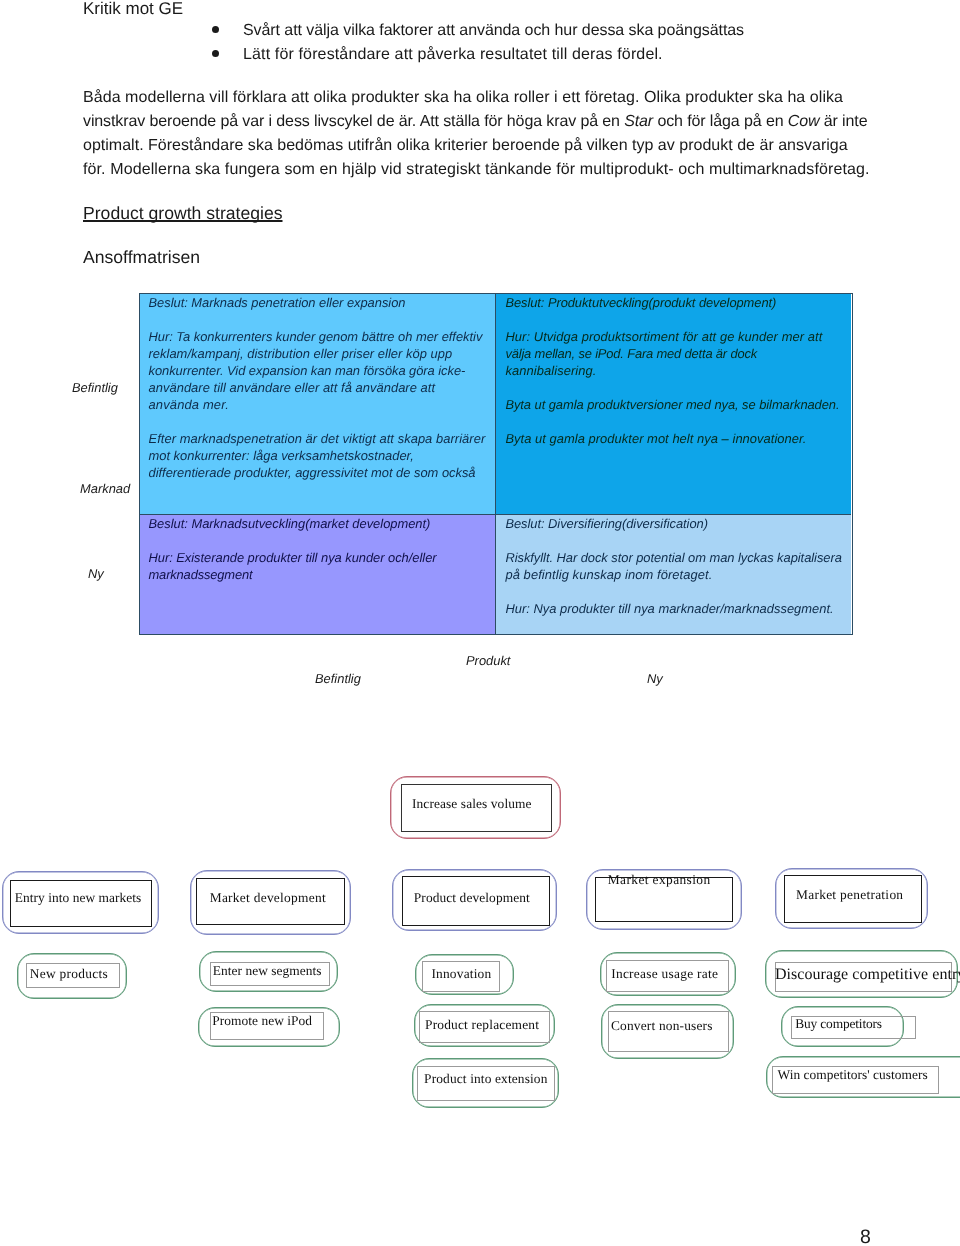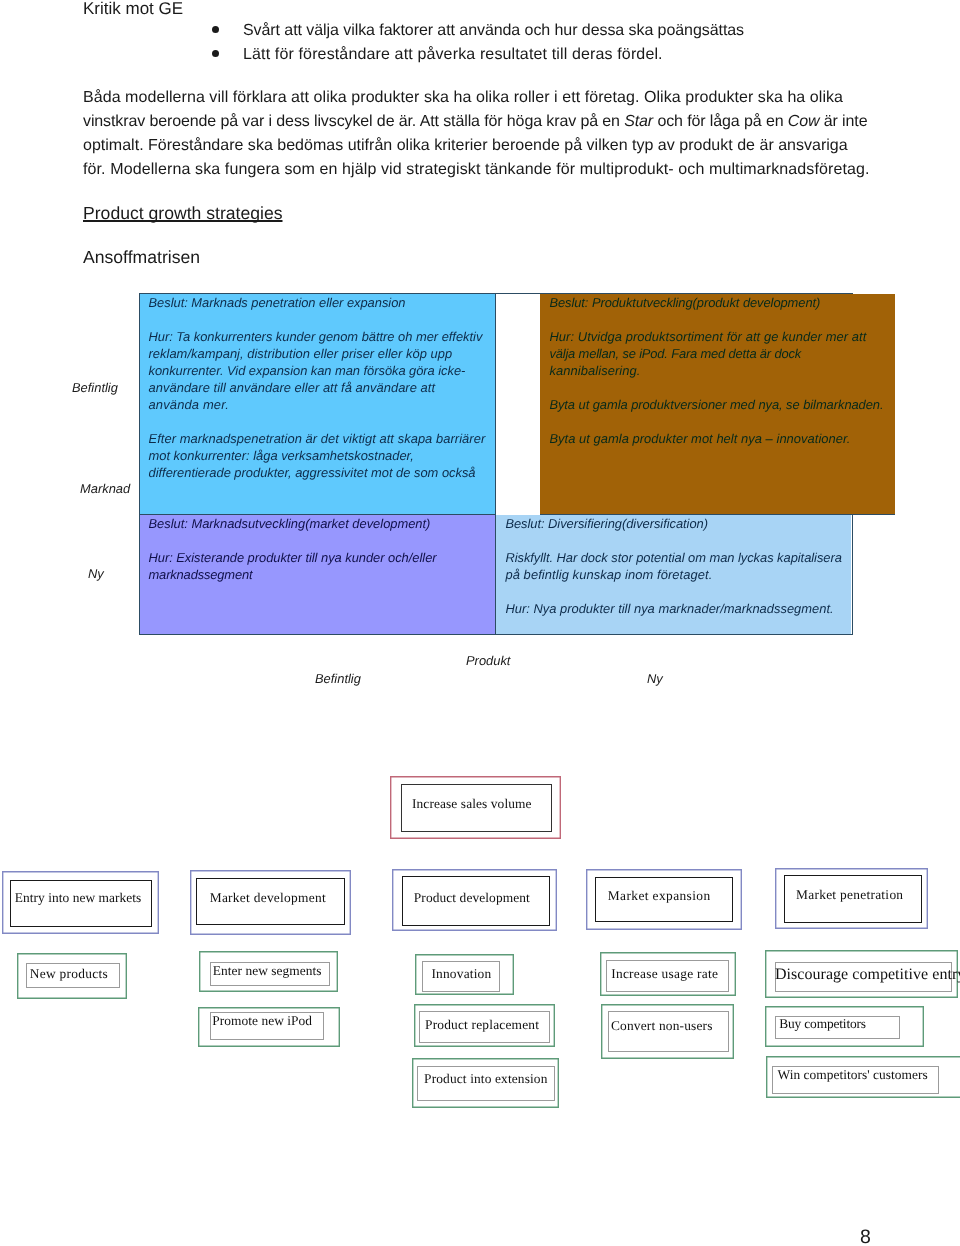--- a/index.html
+++ b/index.html
@@ -24,35 +24,35 @@
 
   
   .matrix{position:absolute;left:139px;top:293px;width:714px;height:342px;border:1.5px solid #2c4c63;box-sizing:border-box;}
   .mcell{position:absolute;box-sizing:border-box;overflow:hidden;}
   .mcell p{margin:0;font-style:italic;font-weight:400;font-size:12.9px;line-height:17px;}
   .mcell{padding-top:0;}
   .mcell > p:first-child{margin-top:-0.5px;}
   .mcell p.gap{margin-top:17px;}
   .mcell .mline{display:block;white-space:nowrap;}
   .c-tl{left:0;top:0;width:356px;height:221px;background:#5FC9FD;color:#0d2b4a;border-right:1.4px solid #2c4c63;border-bottom:1.4px solid #2c4c63;padding:0px 0 0 8.5px;}
-  .c-tr{left:356px;top:0;width:355px;height:221px;background:#a16207;color:#05291a;border-bottom:1.4px solid #2c4c63;padding:0px 0 0 9.4px;margin-left:44px;}
+  .c-tr{left:356px;top:0;width:355px;height:221px;background:#0ea5e9;color:#05291a;border-bottom:1.4px solid #2c4c63;padding:0px 0 0 9.4px;}
   .c-bl{left:0;top:221px;width:356px;height:119px;background:#9797FE;color:#10104a;border-right:1.4px solid #2c4c63;padding:0px 0 0 8.5px;}
   .c-br{left:356px;top:221px;width:355px;height:119px;background:#A8D4F5;color:#0d2b4a;padding:0px 0 0 9.4px;}
 
   .axis-lbl{position:absolute;font-style:italic;font-weight:400;font-size:12.9px;line-height:17px;color:#1a1a1a;white-space:nowrap;}
   .lbl-befintlig-l{left:72px;top:379px;}
   .lbl-marknad{left:80px;top:480px;}
   .lbl-ny-l{left:88px;top:565px;}
   .lbl-produkt{left:466px;top:652px;}
   .lbl-befintlig-b{left:315px;top:670px;}
   .lbl-ny-b{left:647px;top:670px;}
 
   
   .diagram{position:absolute;left:0;top:760px;width:960px;height:360px;}
-  .dbox{position:absolute;box-sizing:border-box;}
+  .dbox{position:absolute;box-sizing:border-box;border-radius:17px;}
   .dbox .inner{position:absolute;box-sizing:border-box;display:flex;align-items:center;justify-content:center;}
   .dbox .dlabel{position:absolute;font-family:"Liberation Serif",serif;color:#111;white-space:nowrap;line-height:1;}
 
   .pagenum{position:absolute;left:860px;top:1228px;font-size:19.5px;line-height:19.5px;color:#1a1a1a;}
 </style>
 </head>
 <body>
 
 <div class="page">
 
@@ -156,21 +156,21 @@
       <div class="dbox" style="left: 190px; top: 110px; width: 161px; height: 65px; border: 1px solid rgb(130, 137, 196); box-shadow: rgb(130, 137, 196) 0px 0px 0px 0.4px inset;">
         <div class="inner" style="left: 5px; top: 7px; width: 149px; height: 47px; border: 1.5px solid rgb(26, 26, 26);"></div>
         <span class="dlabel" style="font-size: 13.4px; left: 18.7px; letter-spacing: 0.2824px; top: 20.0606px;">Market development</span>
       </div>
       <div class="dbox" style="left: 392px; top: 109px; width: 165px; height: 62px; border: 1px solid rgb(130, 137, 196); box-shadow: rgb(130, 137, 196) 0px 0px 0px 0.4px inset;">
         <div class="inner" style="left: 9px; top: 6px; width: 148px; height: 50px; border: 1.5px solid rgb(26, 26, 26);"></div>
         <span class="dlabel" style="font-size: 13.4px; left: 20.8px; letter-spacing: 0.1px; top: 21.4606px;">Product development</span>
       </div>
       <div class="dbox" style="left: 586px; top: 109px; width: 156px; height: 61px; border: 1px solid rgb(130, 137, 196); box-shadow: rgb(130, 137, 196) 0px 0px 0px 0.4px inset;">
         <div class="inner" style="left: 8px; top: 7px; width: 138px; height: 45px; border: 1.5px solid rgb(26, 26, 26);"></div>
-        <span class="dlabel" style="font-size: 13.4px; left: 20.8px; letter-spacing: 0.4px; top: 19px;">Market expansion</span>
+        <span class="dlabel" style="font-size: 13.4px; left: 20.8px; letter-spacing: 0.4px; top: 3px;">Market expansion</span>
       </div>
       <div class="dbox" style="left: 775px; top: 108px; width: 153px; height: 61px; border: 1px solid rgb(130, 137, 196); box-shadow: rgb(130, 137, 196) 0px 0px 0px 0.4px inset;">
         <div class="inner" style="left: 8px; top: 6px; width: 138px; height: 48px; border: 1.5px solid rgb(26, 26, 26);"></div>
         <span class="dlabel" style="font-size: 13.4px; left: 20px; letter-spacing: 0.2824px; top: 19.0606px;">Market penetration</span>
       </div>
       <div class="dbox" style="left: 17px; top: 193px; width: 110px; height: 46px; border: 1px solid rgb(94, 155, 121); box-shadow: rgb(94, 155, 121) 0px 0px 0px 0.4px inset;">
         <div class="inner" style="left: 8px; top: 9px; width: 94px; height: 25px; border: 1px solid rgb(155, 155, 155);"></div>
         <span class="dlabel" style="font-size: 13.4px; left: 11.8px; letter-spacing: 0.2909px; top: 13.2606px;">New products</span>
       </div>
       <div class="dbox" style="left: 199px; top: 191px; width: 139px; height: 41px; border: 1px solid rgb(94, 155, 121); box-shadow: rgb(94, 155, 121) 0px 0px 0px 0.4px inset;">
@@ -198,21 +198,21 @@
         <span class="dlabel" style="font-size: 13.4px; left: 10.2px; letter-spacing: 0.2667px; top: 13.6606px;">Increase usage rate</span>
       </div>
       <div class="dbox" style="left: 601px; top: 244px; width: 133px; height: 55px; border: 1px solid rgb(94, 155, 121); box-shadow: rgb(94, 155, 121) 0px 0px 0px 0.4px inset;">
         <div class="inner" style="left: 6px; top: 6px; width: 121px; height: 41px; border: 1px solid rgb(155, 155, 155);"></div>
         <span class="dlabel" style="font-size: 13.4px; left: 8.9px; letter-spacing: 0.1875px; top: 13.8606px;">Convert non-users</span>
       </div>
       <div class="dbox" style="left: 765px; top: 190px; width: 193px; height: 48px; border: 1px solid rgb(94, 155, 121); box-shadow: rgb(94, 155, 121) 0px 0px 0px 0.4px inset;">
         <div class="inner" style="left: 9px; top: 11px; width: 177px; height: 30px; border: 1px solid rgb(155, 155, 155);"></div>
         <span class="dlabel" style="font-size: 16px; left: 9px; letter-spacing: 0.037px; top: 15.5606px;">Discourage competitive entry</span>
       </div>
-      <div class="dbox" style="left: 765px; top: 246px; width: 159px; height: 41px; border: 1px solid rgb(94, 155, 121); box-shadow: rgb(94, 155, 121) 0px 0px 0px 0.4px inset;">
+      <div class="dbox" style="left: 781px; top: 246px; width: 123px; height: 41px; border: 1px solid rgb(94, 155, 121); box-shadow: rgb(94, 155, 121) 0px 0px 0px 0.4px inset;">
         <div class="inner" style="left: 9px; top: 9px; width: 125px; height: 23px; border: 1px solid rgb(155, 155, 155);"></div>
         <span class="dlabel" style="font-size: 13.4px; left: 13.2px; letter-spacing: -0.1429px; top: 10.2606px;">Buy competitors</span>
       </div>
       <div class="dbox" style="left: 766px; top: 296px; width: 216px; height: 42px; border: 1px solid rgb(94, 155, 121); box-shadow: rgb(94, 155, 121) 0px 0px 0px 0.4px inset;">
         <div class="inner" style="left: 5px; top: 9px; width: 167px; height: 28px; border: 1px solid rgb(155, 155, 155);"></div>
         <span class="dlabel" style="font-size: 13.4px; left: 10.5px; letter-spacing: 0.044px; top: 11.2606px;">Win competitors' customers</span>
       </div>
     </div>
 
   <div class="pagenum">8</div>

